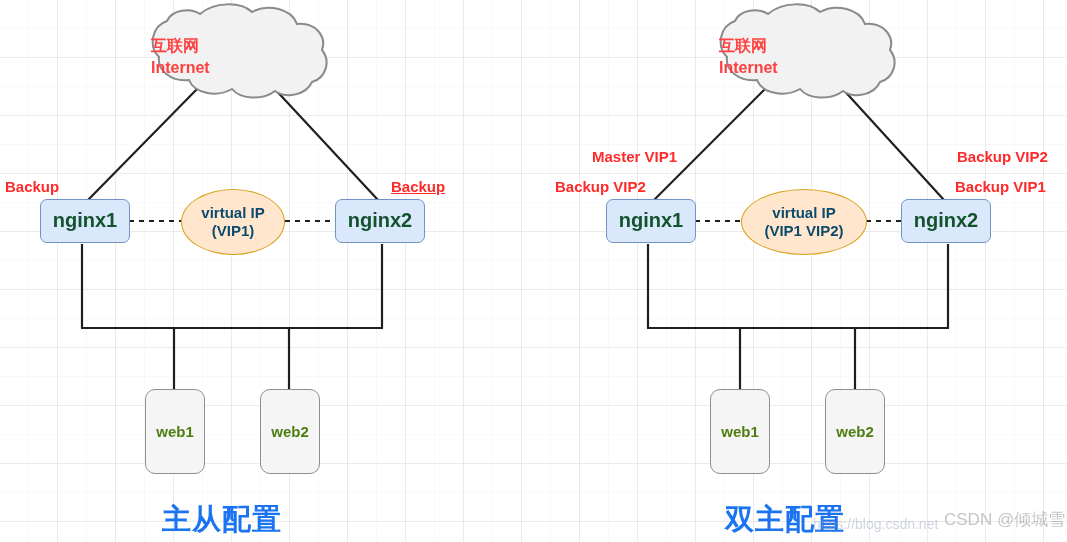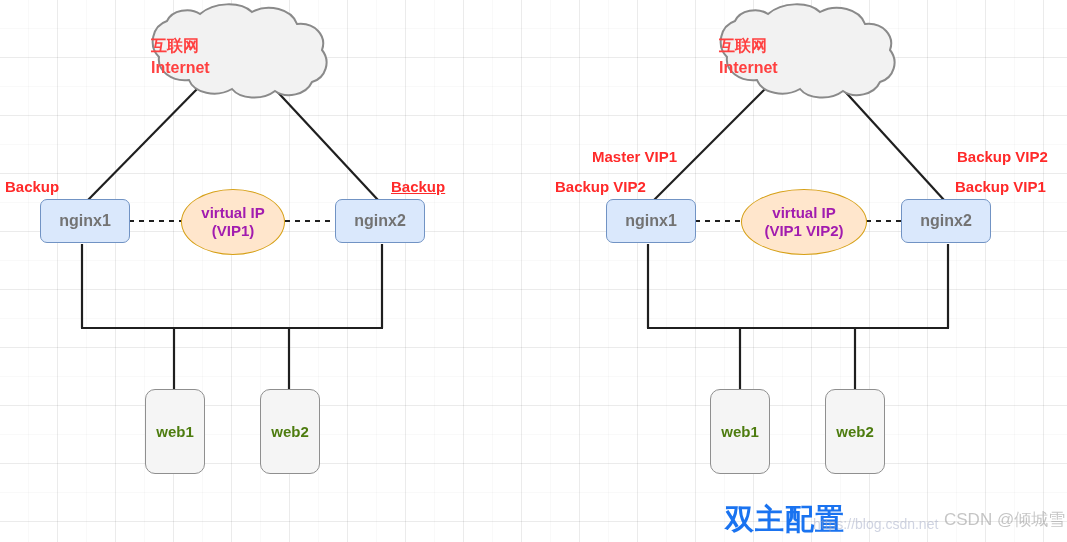--- a/index.html
+++ b/index.html
@@ -42,29 +42,29 @@
     display: flex;
     align-items: center;
     justify-content: center;
     text-align: center;
     line-height: 1.18;
   }
   .nginx-box {
     background: #dae8fc;
     border: 1.4px solid #7193c4;
     border-radius: 7px;
-    color: #737373;
-    font-weight: bold;
-    font-size: 16px;
+    color: #14532d;
+    font-weight: bold;
+    font-size: 20px;
   }
   .vip-ellipse {
     background: #ffe6cc;
     border: 1.6px solid #d6a017;
     border-radius: 50%;
-    color: #a21caf;
+    color: #0c4a6e;
     font-weight: bold;
     font-size: 15px;
   }
   .web-box {
     background: #f5f5f5;
     border: 1.4px solid #8f8f8f;
     border-radius: 10px;
     color: #4d7c0f;
     font-weight: bold;
     font-size: 15px;
@@ -186,20 +186,21 @@
     <div>virtual IP</div>
     <div>(VIP1)</div>
   </div>
 
   <div class="node nginx-box" style="left:335px; top:199px; width:90px; height:44px;">nginx2</div>
 
   <div class="node web-box" style="left:145px; top:389px; width:60px; height:85px;">web1</div>
 
   <div class="node web-box" style="left:260px; top:389px; width:60px; height:85px;">web2</div>
 
+  <div class="diagram-title" style="left:162px; top:500px;">主从配置</div>
 
   <div class="cloud-label" style="left:719px; top:35px;">
     <div>互联网</div>
     <div>Internet</div>
   </div>
 
   <div class="role-label" style="left:592px; top:148px;">Master VIP1</div>
 
   <div class="role-label" style="left:555px; top:178px;">Backup VIP2</div>
 

